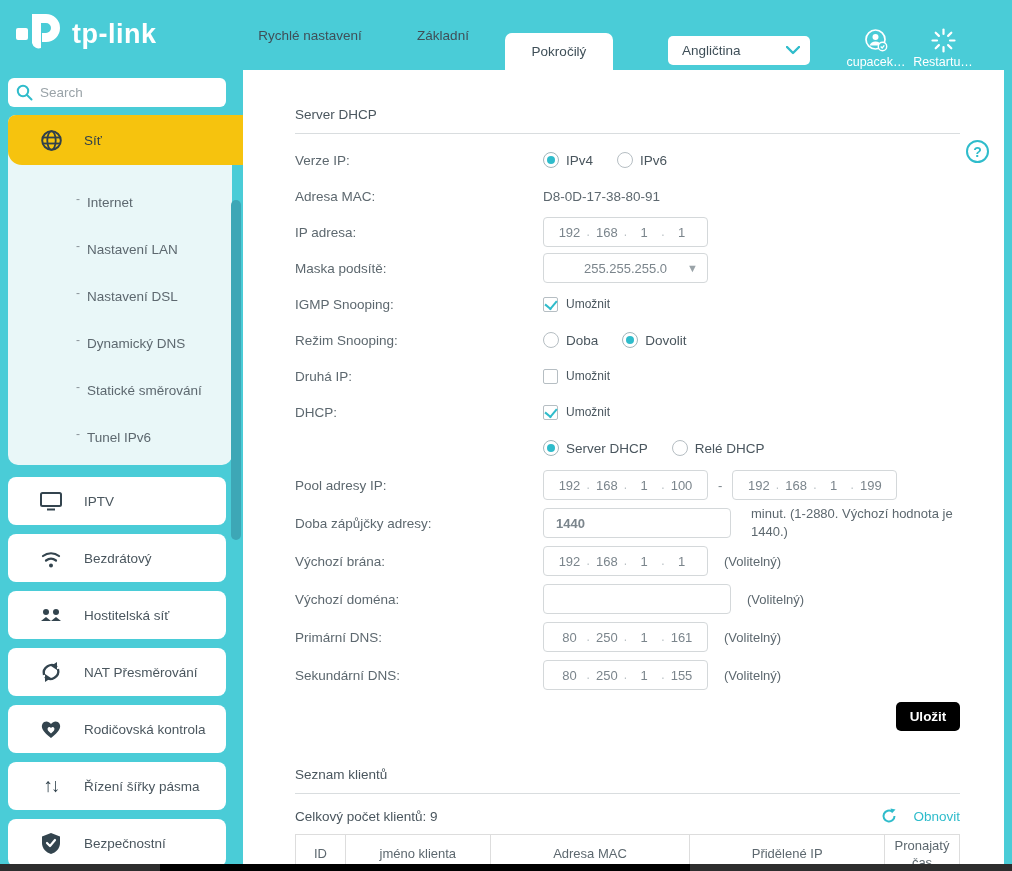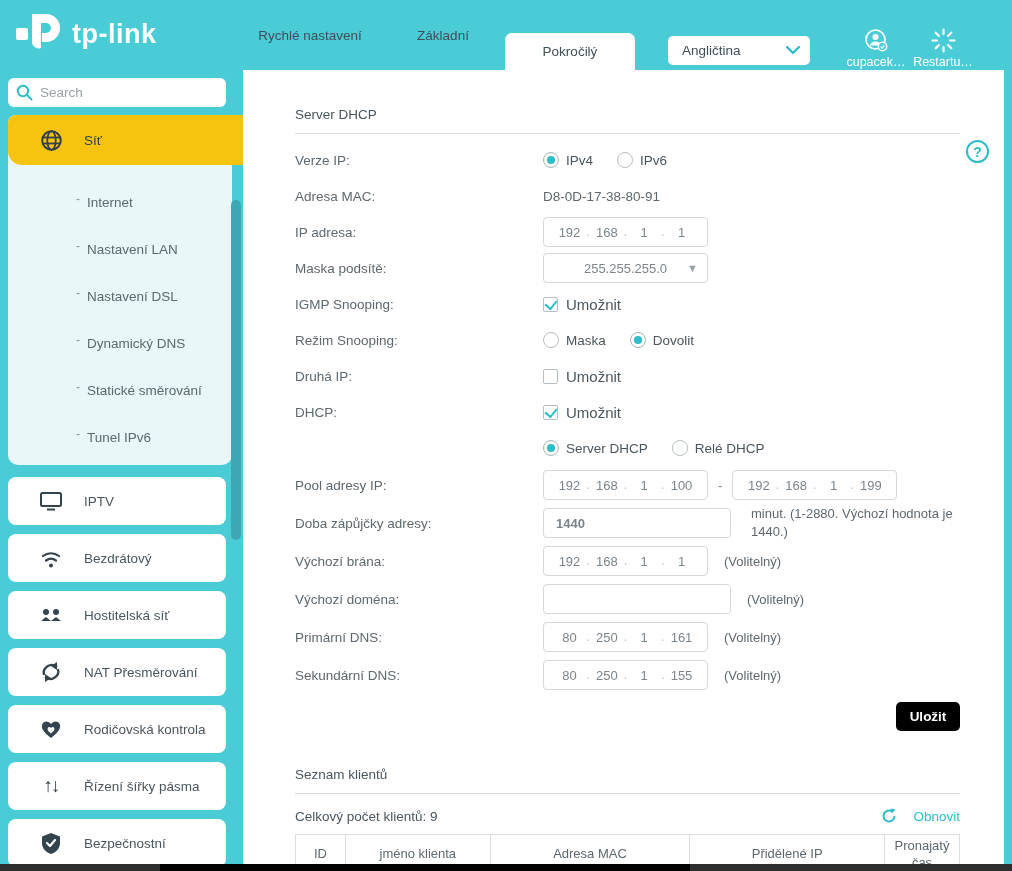--- a/index.html
+++ b/index.html
@@ -8,21 +8,21 @@
   #app { position:absolute; inset:0; width:1012px; height:871px; background:#4accd7; overflow:hidden; }
 
   
   .header { position:absolute; left:0; top:0; width:1012px; height:70px; background:#4accd7; }
   .logo { position:absolute; left:14px; top:10px; display:flex; align-items:center; gap:6px; }
   .logo-text { color:#fff; font-size:27px; font-weight:bold; letter-spacing:0.5px; }
   .tab { position:absolute; top:0; height:70px; display:flex; align-items:center; justify-content:center;
          color:#3f4f58; font-size:13.5px; cursor:pointer; }
   .tab-quick { left:250px; width:120px; }
   .tab-basic { left:398px; width:90px; }
-  .tab-active { position:absolute; left:505px; top:33px; width:130px; height:37px; background:#fff;
+  .tab-active { position:absolute; left:505px; top:33px; width:108px; height:37px; background:#fff;
                 border-radius:7px 7px 0 0; display:flex; align-items:center; justify-content:center;
                 color:#3f4f58; font-size:13.5px; cursor:pointer; }
   .lang-select { position:absolute; left:668px; top:36px; width:142px; height:29px; background:#fff;
                  border-radius:5px; display:flex; align-items:center; justify-content:space-between;
                  padding:0 10px 0 14px; color:#3f4f58; font-size:13.5px; cursor:pointer; }
   .hdr-btn { position:absolute; top:28px; width:70px; display:flex; flex-direction:column; align-items:center;
              color:#fff; font-size:12.5px; cursor:pointer;justify-content:flex-end; }
   .hdr-btn .lbl { margin-top:2px; white-space:nowrap; }
   .btn-account { left:841px; }
   .btn-reboot { left:908px; }
@@ -68,21 +68,21 @@
 
   
   .radio-group { display:flex; align-items:center; gap:24px; }
   .radio-opt { display:flex; align-items:center; gap:7px; font-size:13.5px; color:#4a565e; cursor:pointer; }
   .rb { width:16px; height:16px; border-radius:50%; border:1px solid #b6bec3; background:#fff; position:relative; flex:none; }
   .rb.sel { border-color:#9fb6bb; }
   .rb.sel::after { content:""; position:absolute; left:3px; top:3px; width:8px; height:8px; border-radius:50%; background:#2fbccb; }
   .cbx { width:15px; height:15px; border:1px solid #b6bec3; border-radius:2px; background:#fff; position:relative; flex:none; cursor:pointer; }
   .cbx.checked::after { content:""; position:absolute; left:3px; top:0px; width:6px; height:9px;
                         border:solid #2fbccb; border-width:0 2px 2px 0; transform:rotate(40deg); }
-  .cb-label { font-size:15px; color:#4a565e;text-align:right; }
+  .cb-label { font-size:12px; color:#4a565e;text-align:right; }
 
   
   .ip-box { width:165px; height:30px; border:1px solid #d4d8da; border-radius:4px; display:flex;
             align-items:center; justify-content:center; gap:2px; background:#fff; }
   .ip-box .oct { width:30px; text-align:center; font-size:13px; color:#7b858c; }
   .ip-box .dot { color:#b9c0c4; font-size:12px; }
   .txt-input { height:30px; border:1px solid #d4d8da; border-radius:4px; font-size:13px; color:#7b858c;
                padding:0 12px; outline:none; font-family:"Liberation Sans", sans-serif; background:#fff; }
   .lease-input { width:188px;font-weight:bold; }
   .domain-input { width:188px; }
@@ -347,21 +347,21 @@
             <span class="cbx checked"></span>
             <span class="cb-label">Umožnit</span>
           </div>
         </div>
 
         <div class="frow">
           <div class="flabel">Režim Snooping:</div>
           <div class="fctrl radio-group">
             <span class="radio-opt">
               <span class="rb"></span>
-              <span>Maska</span>
+              <span>Doba</span>
             </span>
             <span class="radio-opt">
               <span class="rb sel"></span>
               <span>Dovolit</span>
             </span>
           </div>
         </div>
 
         <div class="frow">
           <div class="flabel">Druhá IP:</div>

